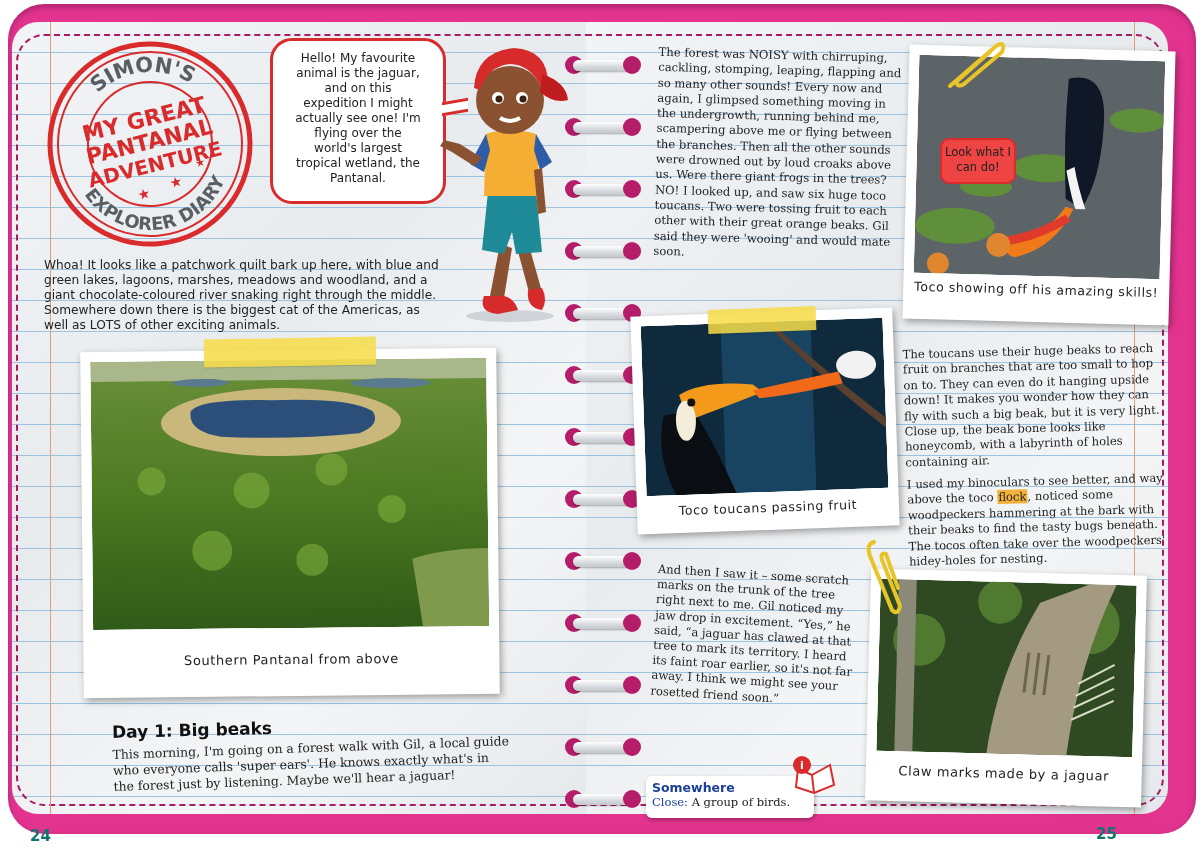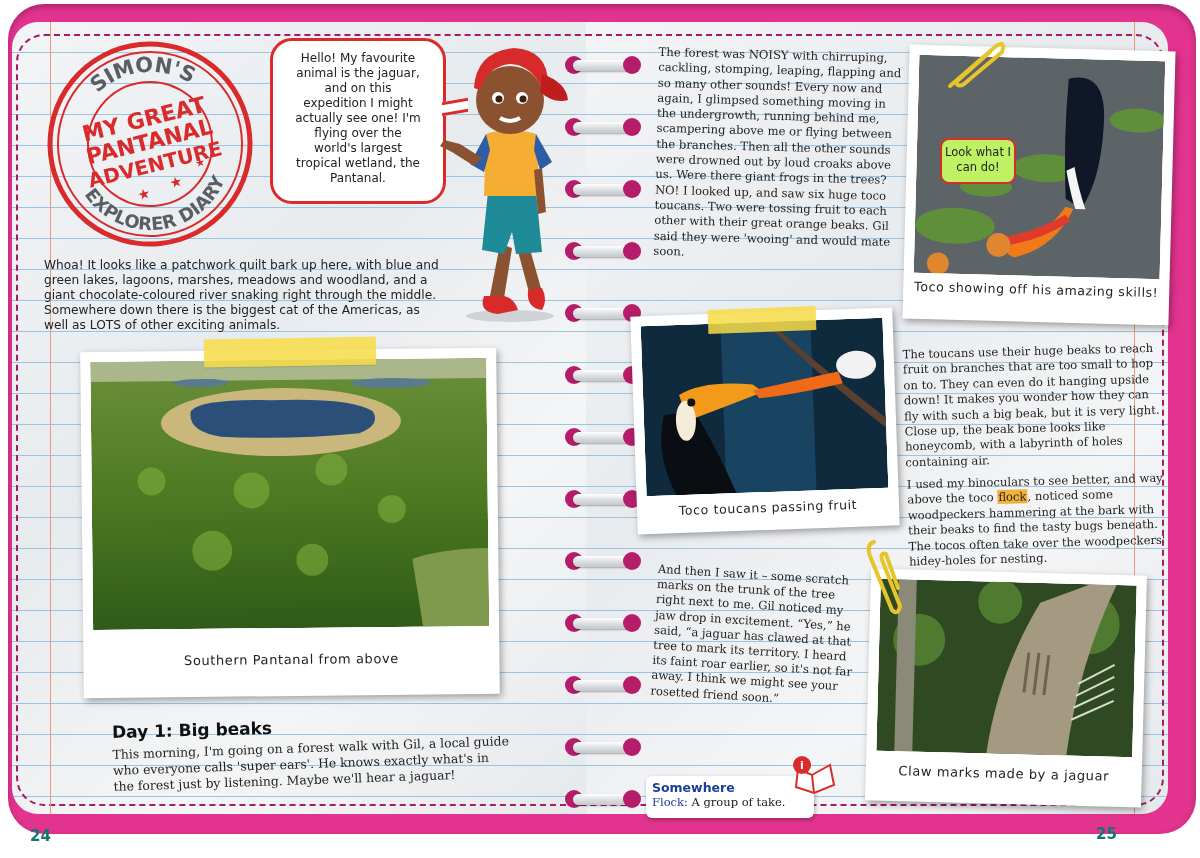--- a/index.html
+++ b/index.html
@@ -90,21 +90,21 @@
     background: #fff; border-radius: 6px; padding: 4px 6px;
     box-shadow: 1px 2px 4px rgba(0,0,0,0.3);
   }
   .vocab-title { font-family: "DejaVu Sans", sans-serif; font-weight: bold; font-size: 12.5px; color: #1b3e9a; }
   .vocab-def { font-size: 11.5px; color: #222; }
   .vocab-def b { color: #1b3e9a; font-weight: normal; }
   .vocab-icon { position: absolute; left: 790px; top: 755px; width: 46px; height: 40px; }
 
   .small-bubble {
     position: absolute; left: 940px; top: 138px; width: 76px; height: 46px;
-    background: #bef264; border: 2px solid #d92b2b; border-radius: 9px;
+    background: #ef4444; border: 2px solid #d92b2b; border-radius: 9px;
     font-family: "DejaVu Sans", sans-serif; font-size: 11.5px; line-height: 15px; text-align: center; padding-top: 5px; color: #222;
   }
 </style>
 </head>
 <body>
 
 <div class="book"></div>
 
 <div class="page left">
   <div class="stitch" style="right:-10px;border-right:none;border-radius:28px 0 0 28px;"></div>
@@ -361,21 +361,21 @@
   </div>
   <div class="caption" style="font-size:13px;padding-top:12px;">Claw marks made by a jaguar</div>
 </div>
 <svg class="clip" style="left:862px;top:536px;" width="44" height="80" viewBox="0 0 44 80">
   <path d="M12 6 Q4 8 8 20 L30 74 Q36 80 38 70 L20 24 Q18 16 24 18 L36 52" fill="none" stroke="#e7c52a" stroke-width="4" stroke-linecap="round"></path>
 </svg>
 
 <div class="vocab">
   <div class="vocab-title">Somewhere</div>
   <div class="vocab-def serif">
-    <b>Flock:</b><span> A group of take.</span>
+    <b>Close:</b><span> A group of birds.</span>
   </div>
 </div>
 <svg class="vocab-icon" viewBox="0 0 46 40">
   <path d="M8 14 L22 20 L40 10 L44 30 L24 38 L6 32 Z" fill="#fff" stroke="#d92b2b" stroke-width="2"></path>
   <line x1="22" y1="20" x2="24" y2="38" stroke="#d92b2b" stroke-width="2"></line>
   <circle cx="12" cy="10" r="9" fill="#d92b2b"></circle>
   <text x="12" y="14" font-family="DejaVu Sans, sans-serif" font-weight="bold" font-size="11" fill="#fff" text-anchor="middle">i</text>
 </svg>
 
 <div class="page-num" style="left:1096px;top:825px;">25</div>

